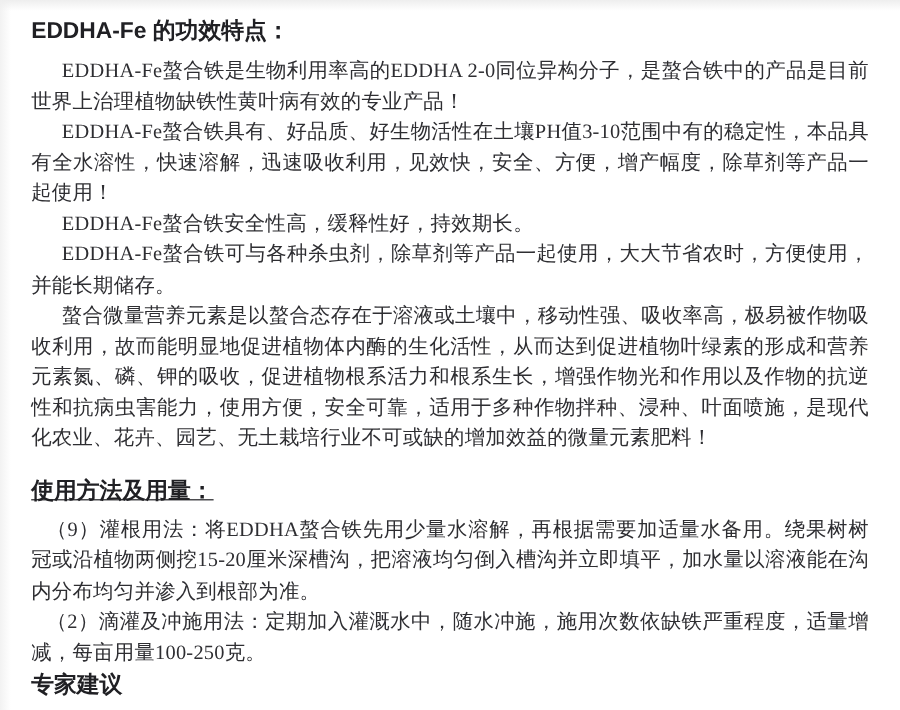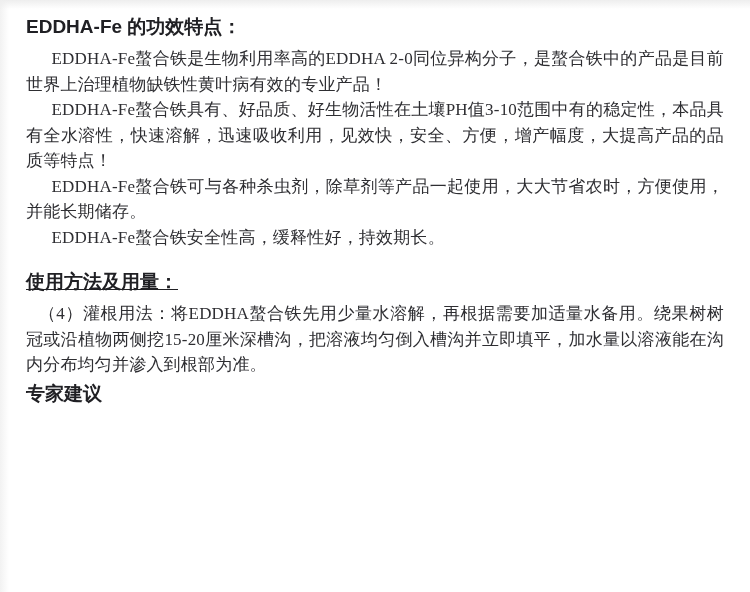--- a/index.html
+++ b/index.html
@@ -55,28 +55,30 @@
 </style>
 </head>
 <body>
 
 <div class="page">
 
   <h2 class="doc-heading">EDDHA-Fe 的功效特点：</h2>
 
   <p class="para">EDDHA-Fe螯合铁是生物利用率高的EDDHA 2-0同位异构分子，是螯合铁中的产品是目前世界上治理植物缺铁性黄叶病有效的专业产品！</p>
 
-  <p class="para">EDDHA-Fe螯合铁具有、好品质、好生物活性在土壤PH值3-10范围中有的稳定性，本品具有全水溶性，快速溶解，迅速吸收利用，见效快，安全、方便，增产幅度，大提高产品的品质等特点！</p>
+  <p class="para">EDDHA-Fe螯合铁具有、好品质、好生物活性在土壤PH值3-10范围中有的稳定性，本品具有全水溶性，快速溶解，迅速吸收利用，见效快，安全、方便，增产幅度，除草剂等产品一起使用！</p>
+
+  <p class="para">EDDHA-Fe螯合铁安全性高，缓释性好，持效期长。</p>
 
   <p class="para">EDDHA-Fe螯合铁可与各种杀虫剂，除草剂等产品一起使用，大大节省农时，方便使用，并能长期储存。</p>
 
-  <p class="para">EDDHA-Fe螯合铁安全性高，缓释性好，持效期长。</p>
-
+  <p class="para">螯合微量营养元素是以螯合态存在于溶液或土壤中，移动性强、吸收率高，极易被作物吸收利用，故而能明显地促进植物体内酶的生化活性，从而达到促进植物叶绿素的形成和营养元素氮、磷、钾的吸收，促进植物根系活力和根系生长，增强作物光和作用以及作物的抗逆性和抗病虫害能力，使用方便，安全可靠，适用于多种作物拌种、浸种、叶面喷施，是现代化农业、花卉、园艺、无土栽培行业不可或缺的增加效益的微量元素肥料！</p>
 
   <h2 class="doc-heading usage">使用方法及用量：</h2>
 
-  <p class="item">（4）灌根用法：将EDDHA螯合铁先用少量水溶解，再根据需要加适量水备用。绕果树树冠或沿植物两侧挖15-20厘米深槽沟，把溶液均匀倒入槽沟并立即填平，加水量以溶液能在沟内分布均匀并渗入到根部为准。</p>
+  <p class="item">（9）灌根用法：将EDDHA螯合铁先用少量水溶解，再根据需要加适量水备用。绕果树树冠或沿植物两侧挖15-20厘米深槽沟，把溶液均匀倒入槽沟并立即填平，加水量以溶液能在沟内分布均匀并渗入到根部为准。</p>
 
+  <p class="item">（2）滴灌及冲施用法：定期加入灌溉水中，随水冲施，施用次数依缺铁严重程度，适量增减，每亩用量100-250克。</p>
 
 
   <h2 class="doc-heading cutoff">专家建议</h2>
 
 </div>
 
 </body></html>

